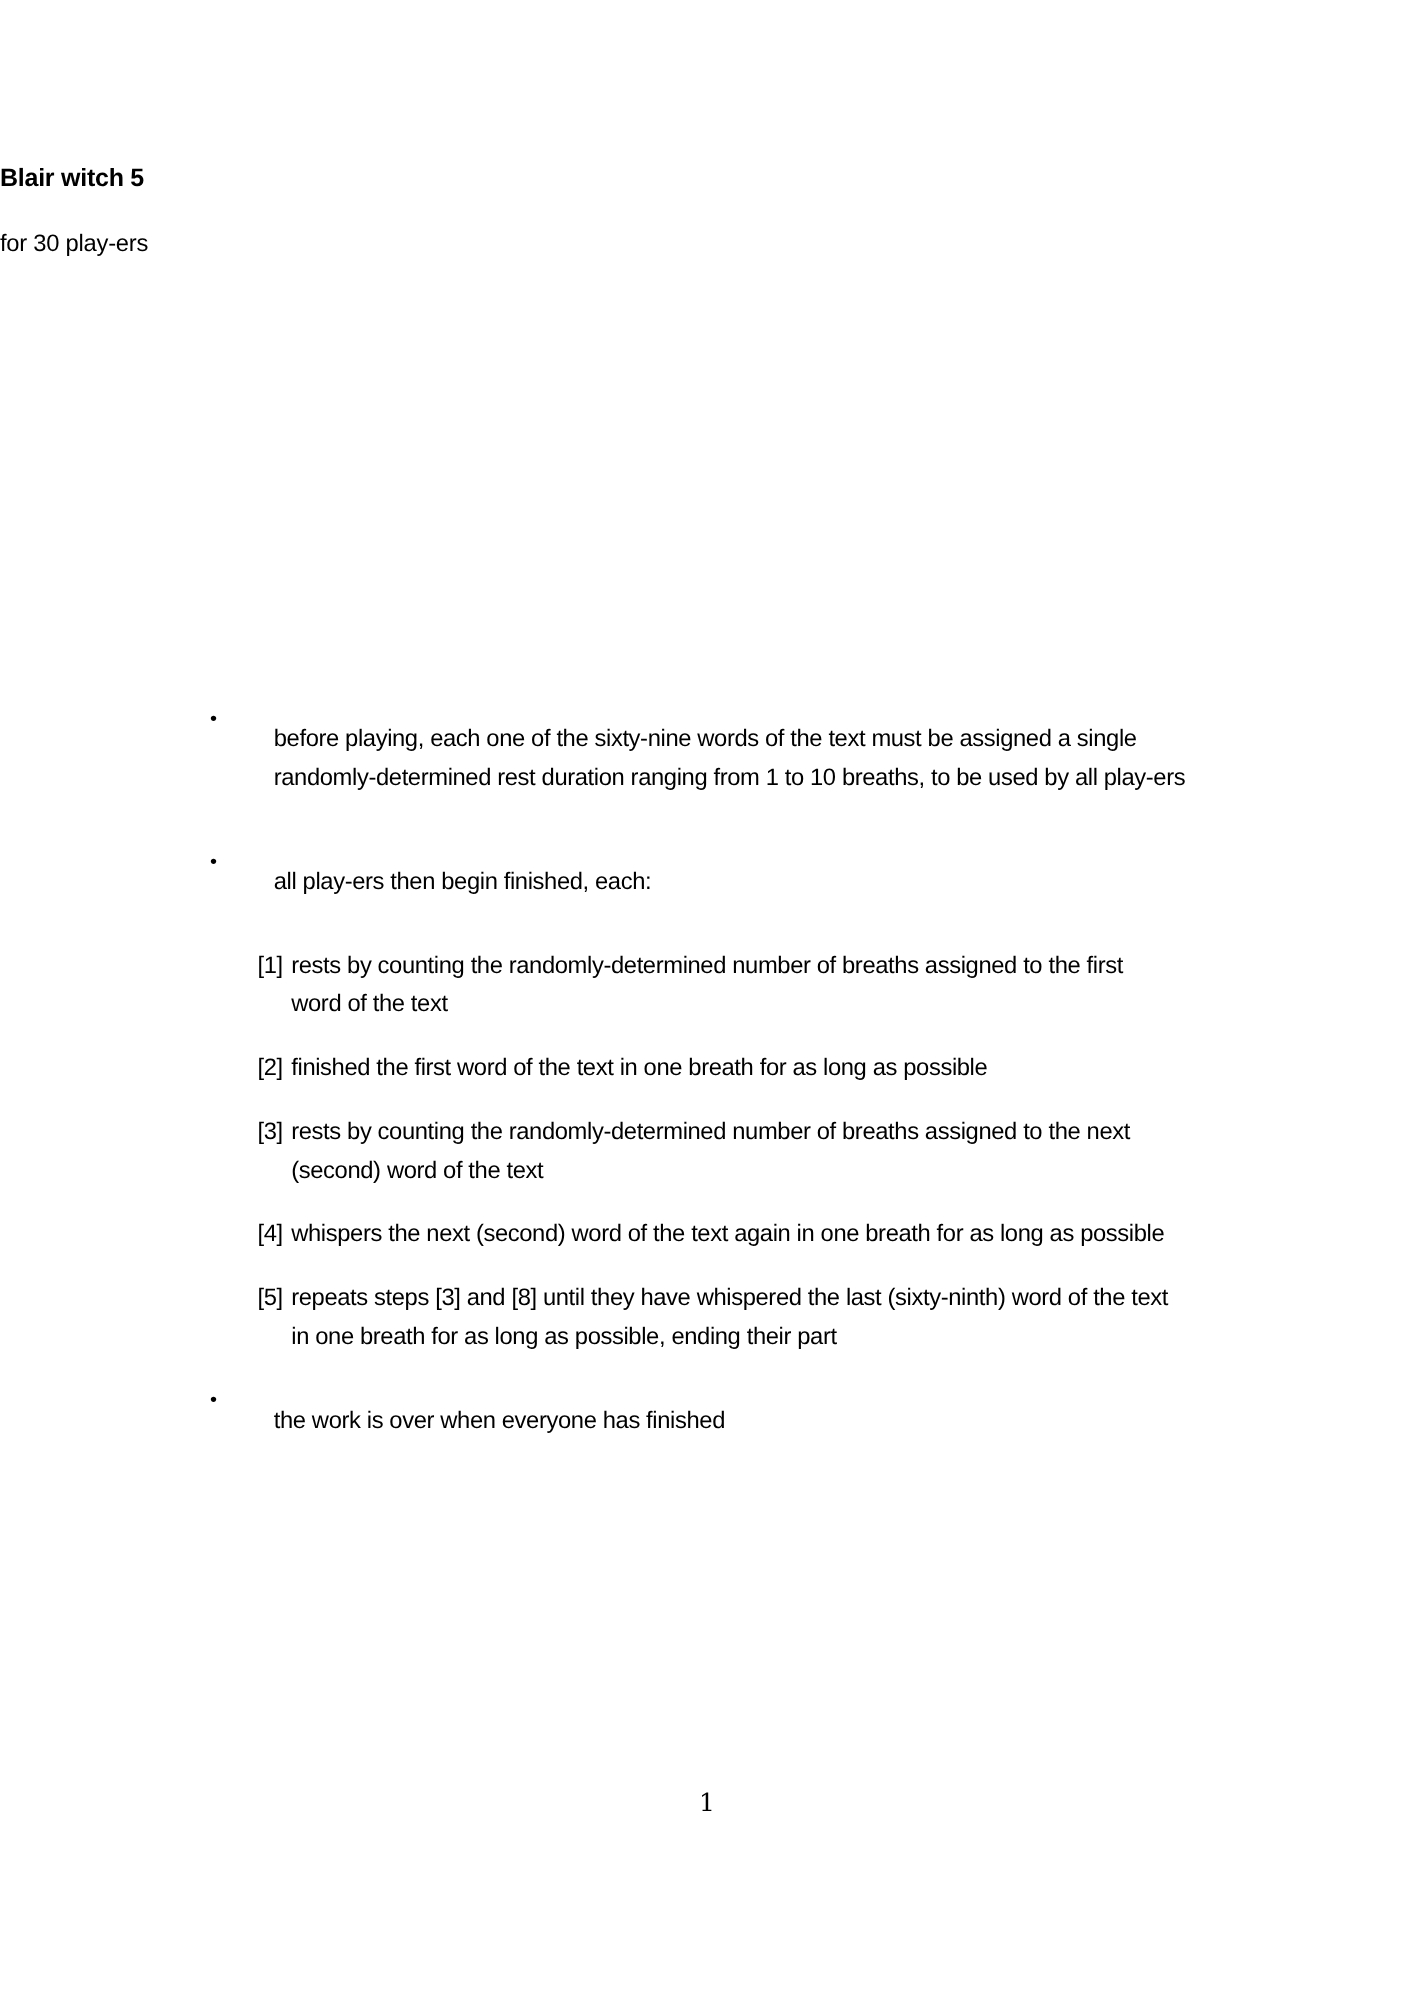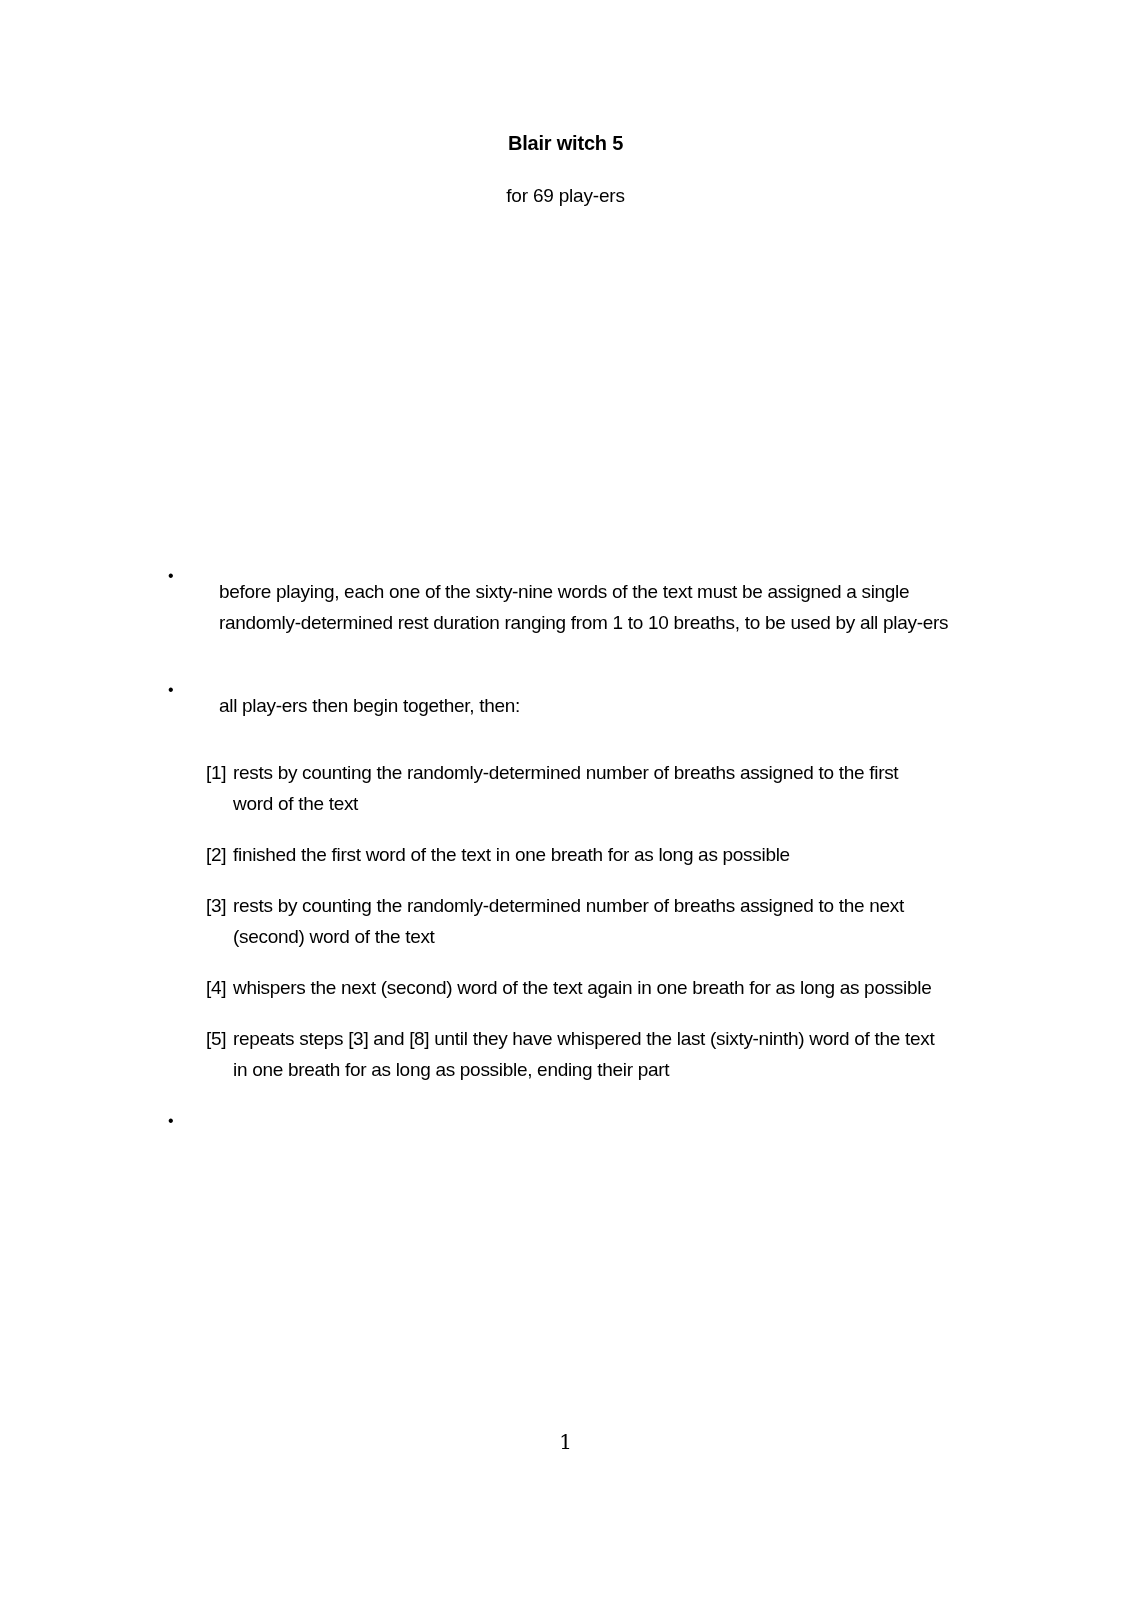--- a/index.html
+++ b/index.html
@@ -14,21 +14,20 @@
     background: #ffffff;
     color: #000000;
     font-family: "Liberation Sans", sans-serif;
     overflow: hidden;
   }
   .doc-header {
     position: absolute;
     top: 128px;
     left: 0;
     width: 1131px;
-    text-align: center;
   }
   .doc-title {
     margin: 0;
     font-size: 20px;
     font-weight: bold;
     line-height: 31px;
     letter-spacing: -0.2px;
   }
   .doc-subtitle {
     margin: 21px 0 0 0;
@@ -91,34 +90,34 @@
     line-height: 31px;
   }
 </style>
 </head>
 <body>
 
 <div class="page">
 
   <header class="doc-header">
     <h1 class="doc-title">Blair witch 5</h1>
-    <p class="doc-subtitle">for 69 play-ers</p>
+    <p class="doc-subtitle">for 30 play-ers</p>
   </header>
 
   <main class="content">
 
     <div class="bullet-row">
       <span class="bullet-marker">•</span>
       <p class="bullet-text">before playing, each one of the sixty-nine words of the text must be assigned a single
 randomly-determined rest duration ranging from 1 to 10 breaths, to be used by all play-ers</p>
     </div>
 
     <div class="bullet-row">
       <span class="bullet-marker">•</span>
-      <p class="bullet-text">all play-ers then begin together, then:</p>
+      <p class="bullet-text">all play-ers then begin finished, each:</p>
     </div>
 
     <div class="steps">
 
       <div class="step-row">
         <span class="step-marker">[1]</span>
         <p class="step-text">rests by counting the randomly-determined number of breaths assigned to the first
 word of the text</p>
       </div>
 
@@ -141,20 +140,21 @@
       <div class="step-row">
         <span class="step-marker">[5]</span>
         <p class="step-text">repeats steps [3] and [8] until they have whispered the last (sixty-ninth) word of the text
 in one breath for as long as possible, ending their part</p>
       </div>
 
     </div>
 
     <div class="bullet-row">
       <span class="bullet-marker">•</span>
+      <p class="bullet-text">the work is over when everyone has finished</p>
     </div>
 
   </main>
 
   <footer class="doc-footer">
     <span>1</span>
   </footer>
 
 </div>
 

